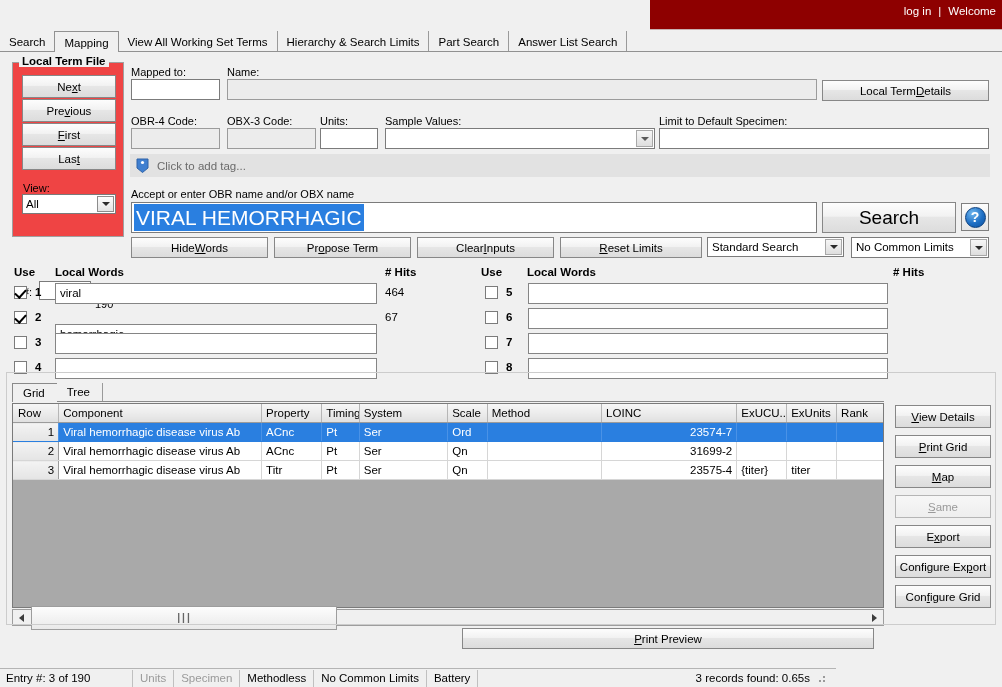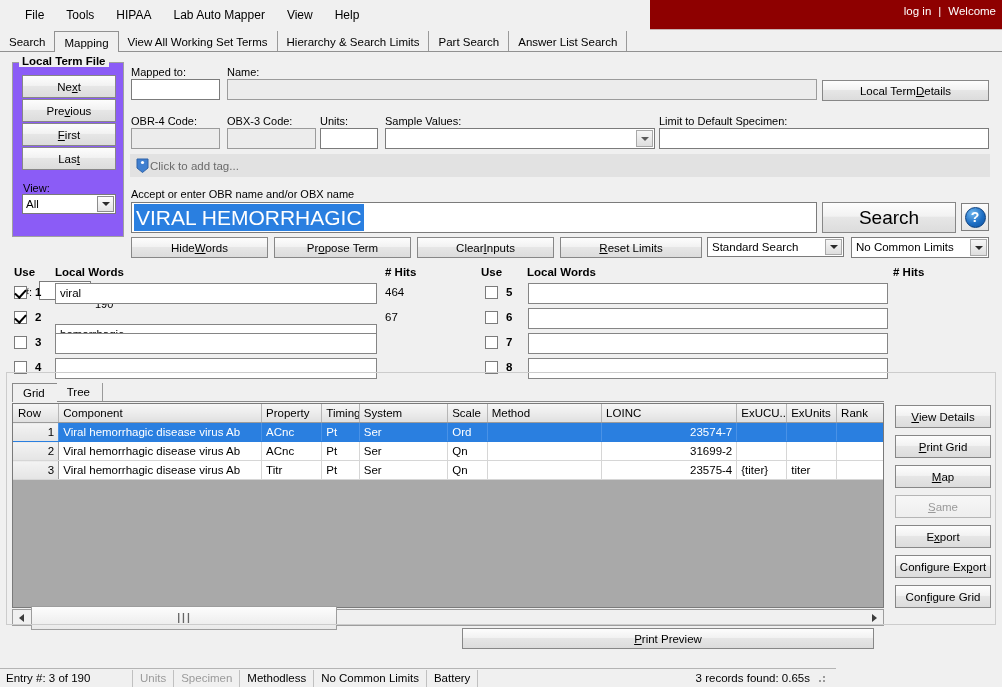--- a/index.html
+++ b/index.html
@@ -60,21 +60,21 @@
     height: 21px;
     margin-bottom: -1px;
     z-index: 2;
   }
   .tab:first-child { border-right: none; }
 
   
   .group-ltf {
     position: absolute; left: 12px; top: 62px; width: 112px; height: 175px;
     border: 1px solid #a0a0a0;
-    background: #8b5cf6;
+    background: #ef4444;
   }
   .group-title {
     position: absolute; left: 6px; top: -8px; background: #f0f0f0;
     padding: 0 3px; font-size: 11.5px; font-weight: bold; color:#000;
   }
   .btn {
     background: linear-gradient(to bottom, #fdfdfd 0%, #f2f2f2 45%, #e6e6e6 50%, #dcdcdc 100%);
     border: 1px solid #878787;
     font-family: "Liberation Sans", sans-serif;
     font-size: 11.5px; color:#000;
@@ -125,21 +125,21 @@
   .combo .arrowbox {
     position:absolute; right:1px; top:1px; bottom:1px; width:17px;
     background: linear-gradient(to bottom,#f6f6f6,#dedede);
     border:1px solid #a8a8a8;
     display:flex; align-items:center; justify-content:center;
   }
 
   
   .tagbar {
     position:absolute; left:130px; top:154px; width:860px; height:23px;
-    background:#e2e2e2; display:flex; align-items:center; padding-left:6px; gap:1px;
+    background:#e2e2e2; display:flex; align-items:center; padding-left:6px; gap:8px;
   }
   .tag-icon { width:13px; height:15px; position:relative; }
   .tag-text { color:#6b6b6b; font-size:11.5px; }
 
   
   .search-hint { position:absolute; left:131px; top:188px; font-size:11px; }
   .searchbox {
     position:absolute; left:131px; top:202px; width:686px; height:31px;
     border:1px solid #7b7b7b; background:#fff;
     display:flex; align-items:center; padding-left:2px;
@@ -281,28 +281,20 @@
 <body>
 
 <div class="app">
 
   <div class="banner">
     <div class="banner-links">
       <span>log in</span><span class="banner-sep">|</span><span>Welcome</span>
     </div>
   </div>
 
-  <div class="menubar">
-    <div class="menu-item">File</div>
-    <div class="menu-item">Tools</div>
-    <div class="menu-item">HIPAA</div>
-    <div class="menu-item">Lab Auto Mapper</div>
-    <div class="menu-item">View</div>
-    <div class="menu-item">Help</div>
-  </div>
 
   <div class="tabstrip">
     <div class="tab">Search</div>
     <div class="tab active">Mapping</div>
     <div class="tab">View All Working Set Terms</div>
     <div class="tab">Hierarchy &amp; Search Limits</div>
     <div class="tab">Part Search</div>
     <div class="tab">Answer List Search</div>
   </div>
 

